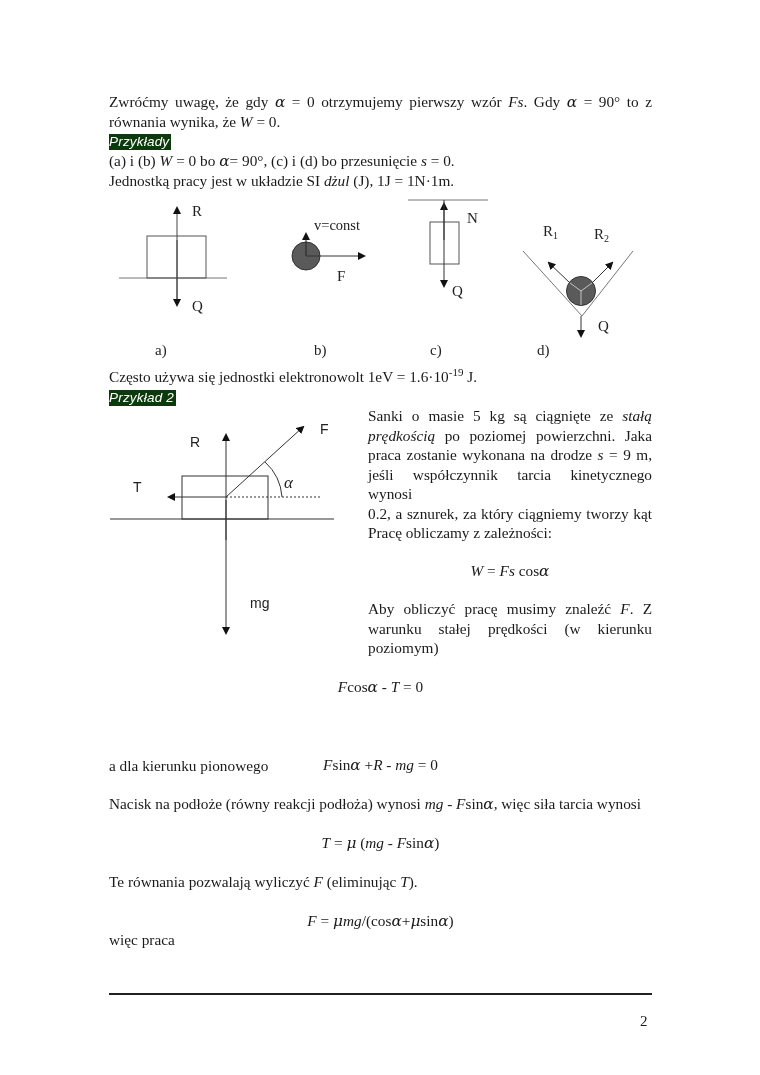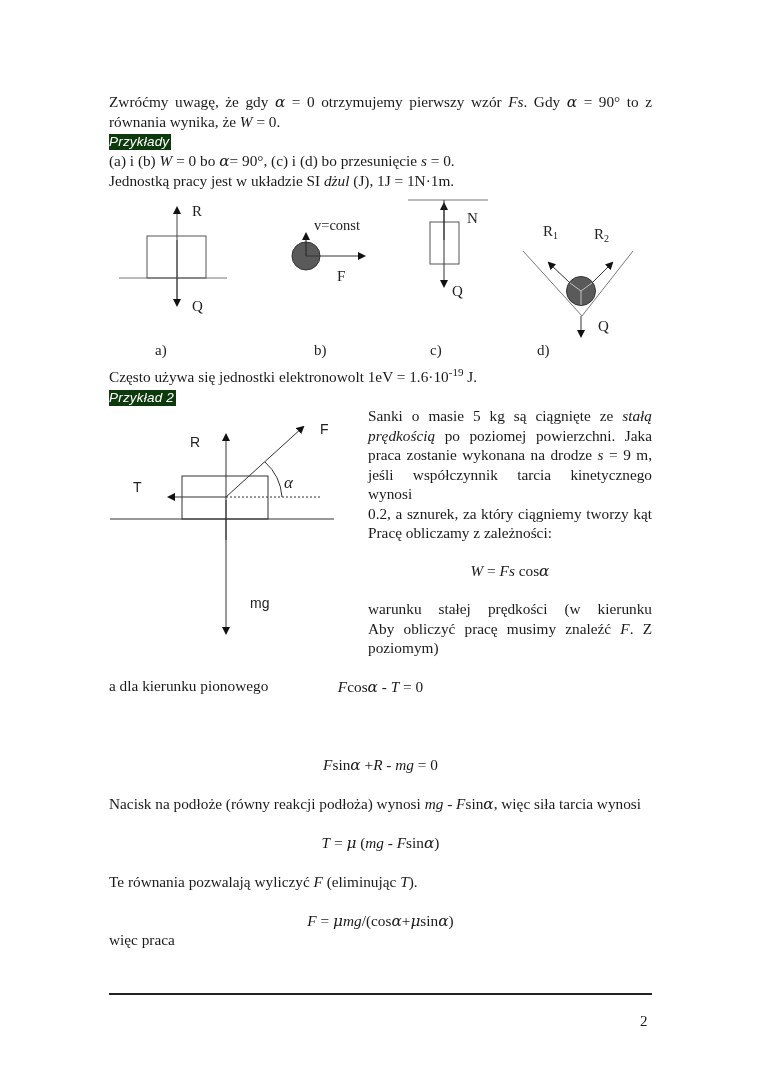--- a/index.html
+++ b/index.html
@@ -146,30 +146,30 @@
   <span class="rj">jeśli współczynnik tarcia kinetycznego wynosi</span>
   <span class="rj">0.2, a sznurek, za który ciągniemy tworzy kąt</span>
   <span class="rl">Pracę obliczamy z zależności:</span>
 </div>
 
 <div class="abs" style="left:368px; width:284px; top:561px; text-align:center; line-height:20px;">
   <i>W</i><span> = </span><i>Fs</i><span> cos</span><span class="greek">α</span>
 </div>
 
 <div class="rightcol" style="top:599px;">
+  <span class="rj"><span>Aby obliczyć pracę musimy znaleźć</span> <i>F</i><span>. Z</span></span>
   <span class="rj">warunku stałej prędkości (w kierunku</span>
-  <span class="rj"><span>Aby obliczyć pracę musimy znaleźć</span> <i>F</i><span>. Z</span></span>
   <span class="rl">poziomym)</span>
 </div>
 
 <div class="center" style="top:677px;text-align:center;">
   <i>F</i><span>cos</span><span class="greek">α</span><span> - </span><i>T</i><span> = 0</span>
 </div>
 
-<div class="line" style="top:676px;">a dla kierunku pionowego</div>
+<div class="line" style="top:756px;">a dla kierunku pionowego</div>
 
 <div class="center" style="top:755px;">
   <i>F</i><span>sin</span><span class="greek">α</span><span> +</span><i>R</i><span> - </span><i>mg</i><span> = 0</span>
 </div>
 
 <div class="line" style="top:794px;">
   <span>Nacisk na podłoże (równy reakcji podłoża) wynosi</span> <i>mg</i><span> - </span><i>F</i><span>sin</span><span class="greek">α</span><span>, więc siła tarcia wynosi</span>
 </div>
 
 <div class="center" style="top:833px;text-align:center;">

